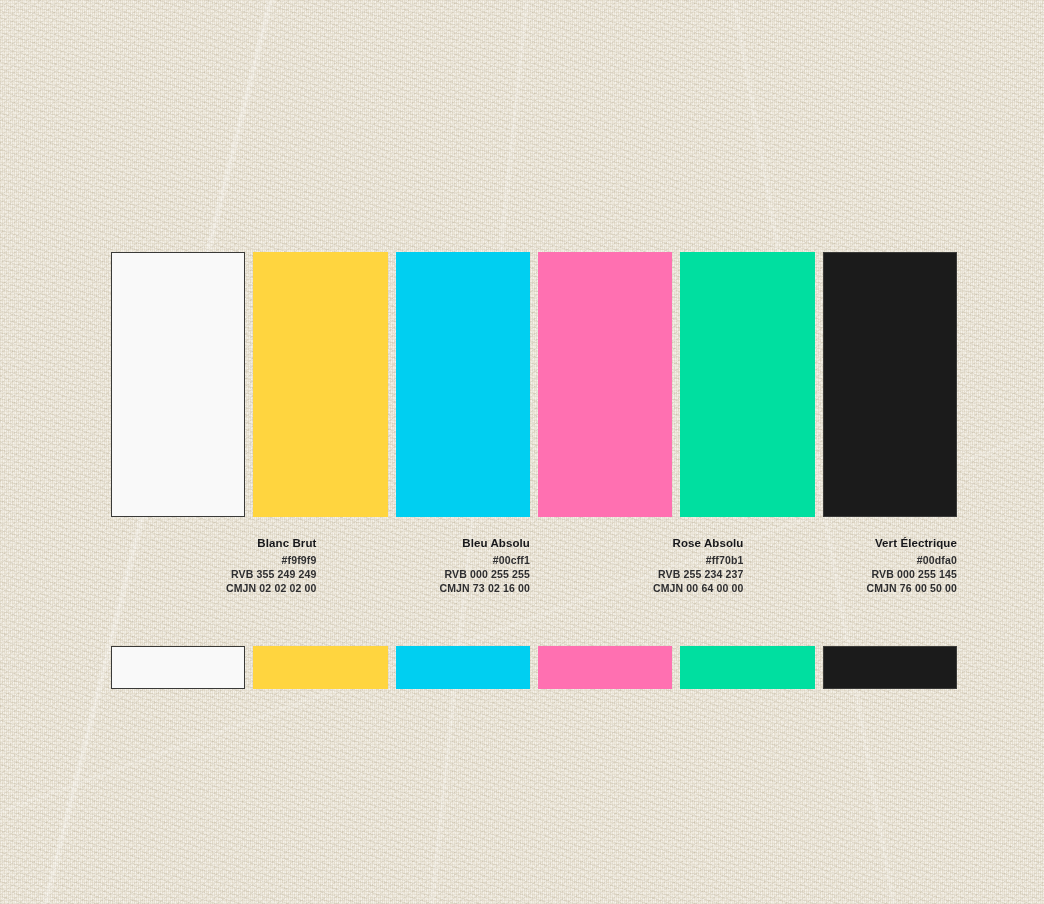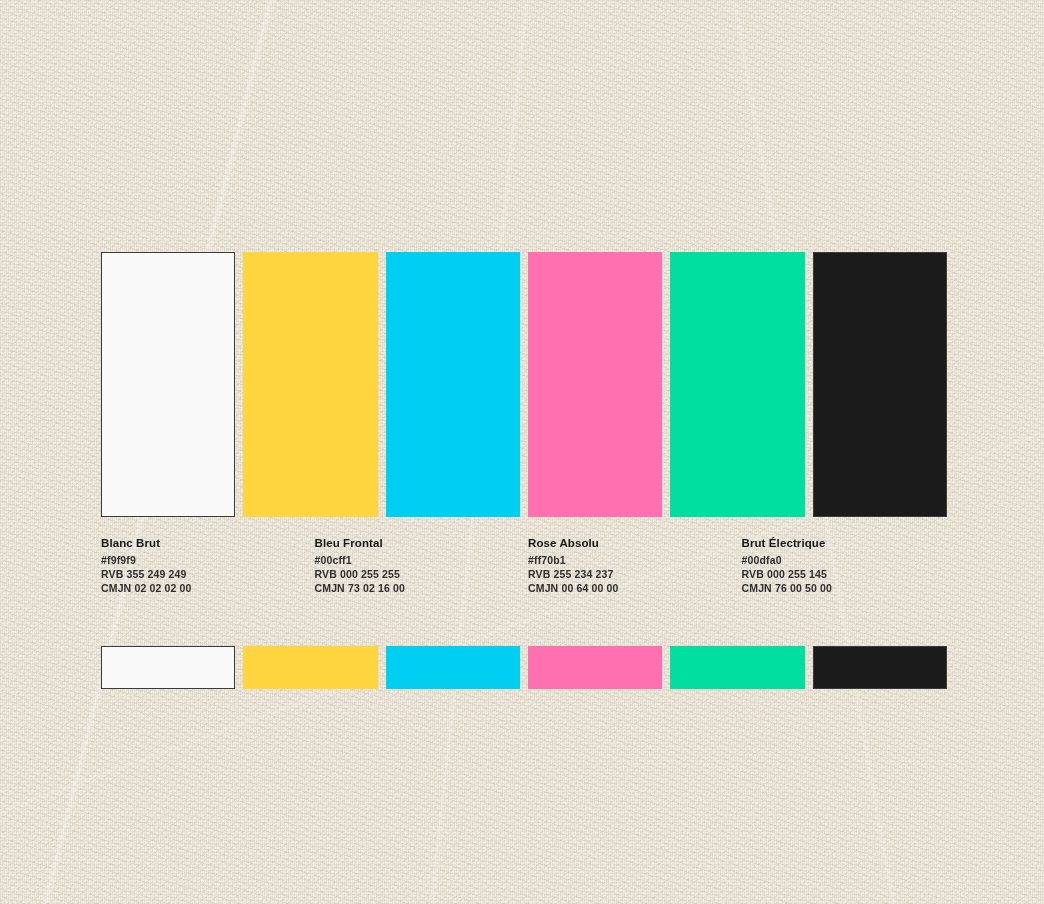--- a/index.html
+++ b/index.html
@@ -48,23 +48,24 @@
     opacity: 0.35;
     background-image:
       linear-gradient(104deg, rgba(255,255,255,0) 21%, rgba(255,255,255,0.85) 21.3%, rgba(255,255,255,0) 21.7%),
       linear-gradient(96deg, rgba(255,255,255,0) 46%, rgba(255,255,255,0.6) 46.2%, rgba(255,255,255,0) 46.6%),
       linear-gradient(80deg, rgba(255,255,255,0) 74%, rgba(255,255,255,0.55) 74.2%, rgba(255,255,255,0) 74.6%),
       linear-gradient(160deg, rgba(255,255,255,0) 63%, rgba(255,255,255,0.45) 63.2%, rgba(255,255,255,0) 63.5%);
   }
 
   #palette-board {
     position: absolute;
-    left: 101px;
+    left: 111px;
     top: 252px;
     width: 846px;
+    text-align: right;
   }
 
   #swatch-row-main {
     display: flex;
     gap: 8px;
     height: 265px;
   }
   #swatch-row-mini {
     display: flex;
     gap: 8px;
@@ -143,33 +144,33 @@
   </div>
 
   <div id="info-row">
     <div class="info-col">
       <div class="color-name">Blanc Brut</div>
       <div class="color-meta">#f9f9f9</div>
       <div class="color-meta">RVB 355 249 249</div>
       <div class="color-meta">CMJN 02 02 02 00</div>
     </div>
     <div class="info-col">
-      <div class="color-name">Bleu Frontal</div>
+      <div class="color-name">Bleu Absolu</div>
       <div class="color-meta">#00cff1</div>
       <div class="color-meta">RVB 000 255 255</div>
       <div class="color-meta">CMJN 73 02 16 00</div>
     </div>
     <div class="info-col">
       <div class="color-name">Rose Absolu</div>
       <div class="color-meta">#ff70b1</div>
       <div class="color-meta">RVB 255 234 237</div>
       <div class="color-meta">CMJN 00 64 00 00</div>
     </div>
     <div class="info-col">
-      <div class="color-name">Brut Électrique</div>
+      <div class="color-name">Vert Électrique</div>
       <div class="color-meta">#00dfa0</div>
       <div class="color-meta">RVB 000 255 145</div>
       <div class="color-meta">CMJN 76 00 50 00</div>
     </div>
   </div>
 
   <div id="swatch-row-mini">
     <div class="swatch-col">
       <div class="swatch-block bordered" style="background-color: rgb(249, 249, 249); border-color: rgb(58, 58, 56);"></div>
     </div>

